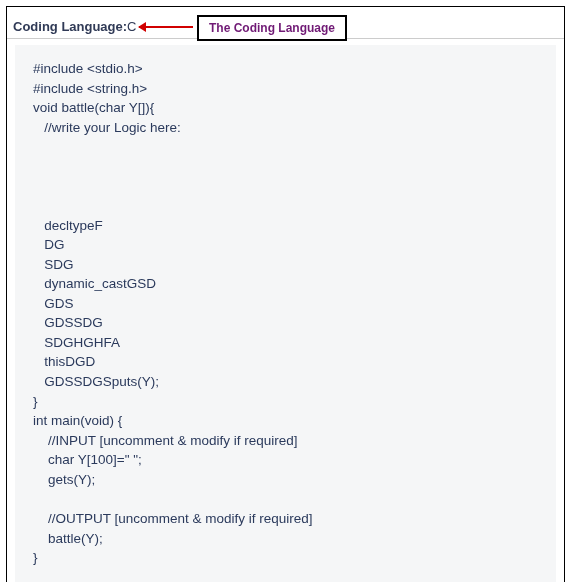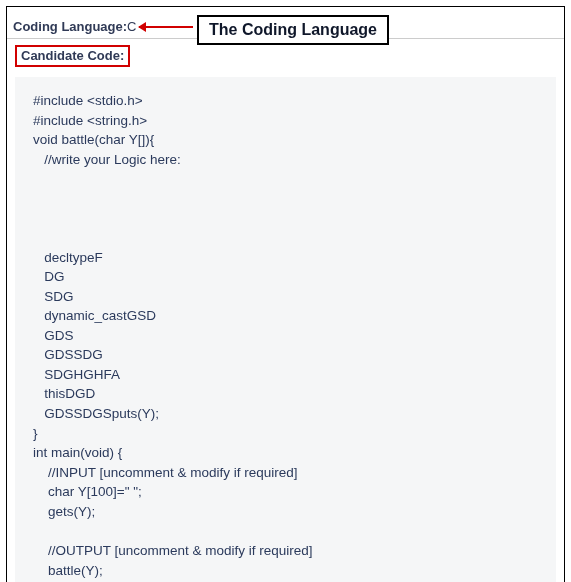--- a/index.html
+++ b/index.html
@@ -65,43 +65,40 @@
     position: absolute;
     left: -6px;
     top: -4px;
     border: 5px solid transparent;
     border-right: 8px solid #d10000;
   }
   .callout {
     position: absolute;
     border: 2px solid #000;
     background: #fff;
-    font-size: 16px;
+    font-size: 12px;
     font-weight: 700;
-    color: #0f172a;
+    color: #701a75;
     padding: 4px 10px;
     white-space: nowrap;
   }
   .arrow-lang { top: 11px; left: 132px; width: 54px; }
   .callout-lang { top: 0px; left: 190px; }
 </style>
 </head>
 <body>
 
 <div class="outer">
 
   <div class="header-row lang-row">
     <span class="lang-label">Coding Language:</span><span class="lang-value">C</span>
     <div class="arrow arrow-lang"></div>
     <div class="callout callout-lang">The Coding Language</div>
   </div>
 
-  <div class="header-row">
-    <span class="cand-code-box">Candidate Code:</span>
-  </div>
 
   <div class="code-area">#include &lt;stdio.h&gt;
 #include &lt;string.h&gt;
 void battle(char Y[]){
    //write your Logic here:
 
 
 
 
    decltypeF

